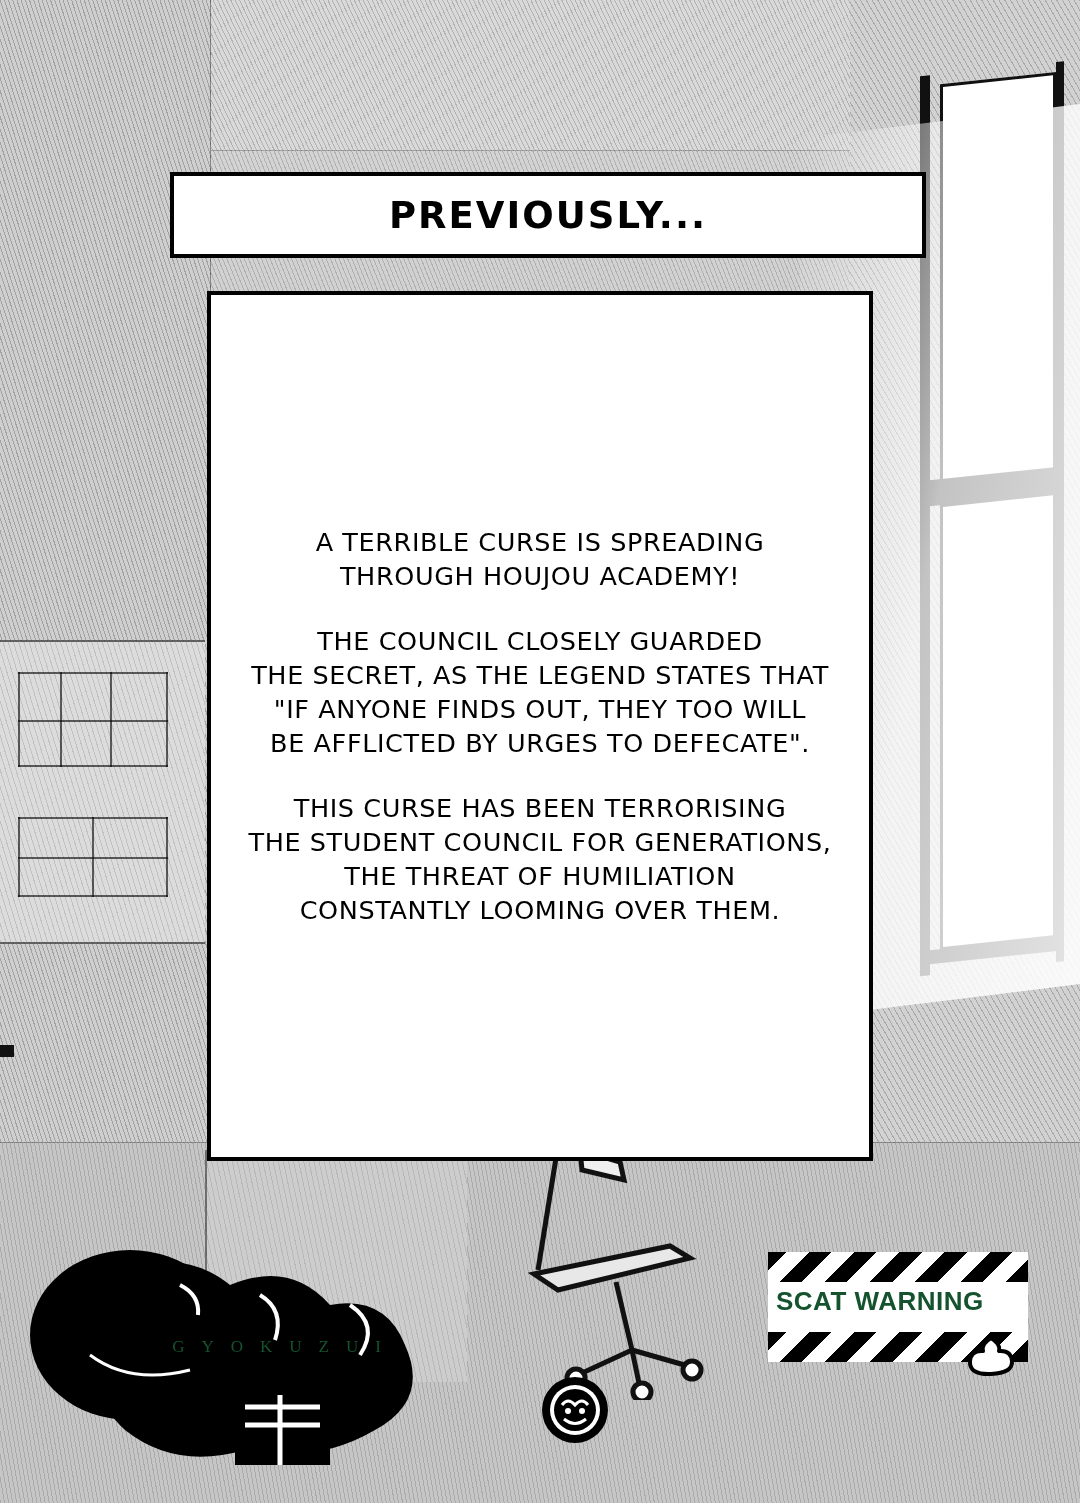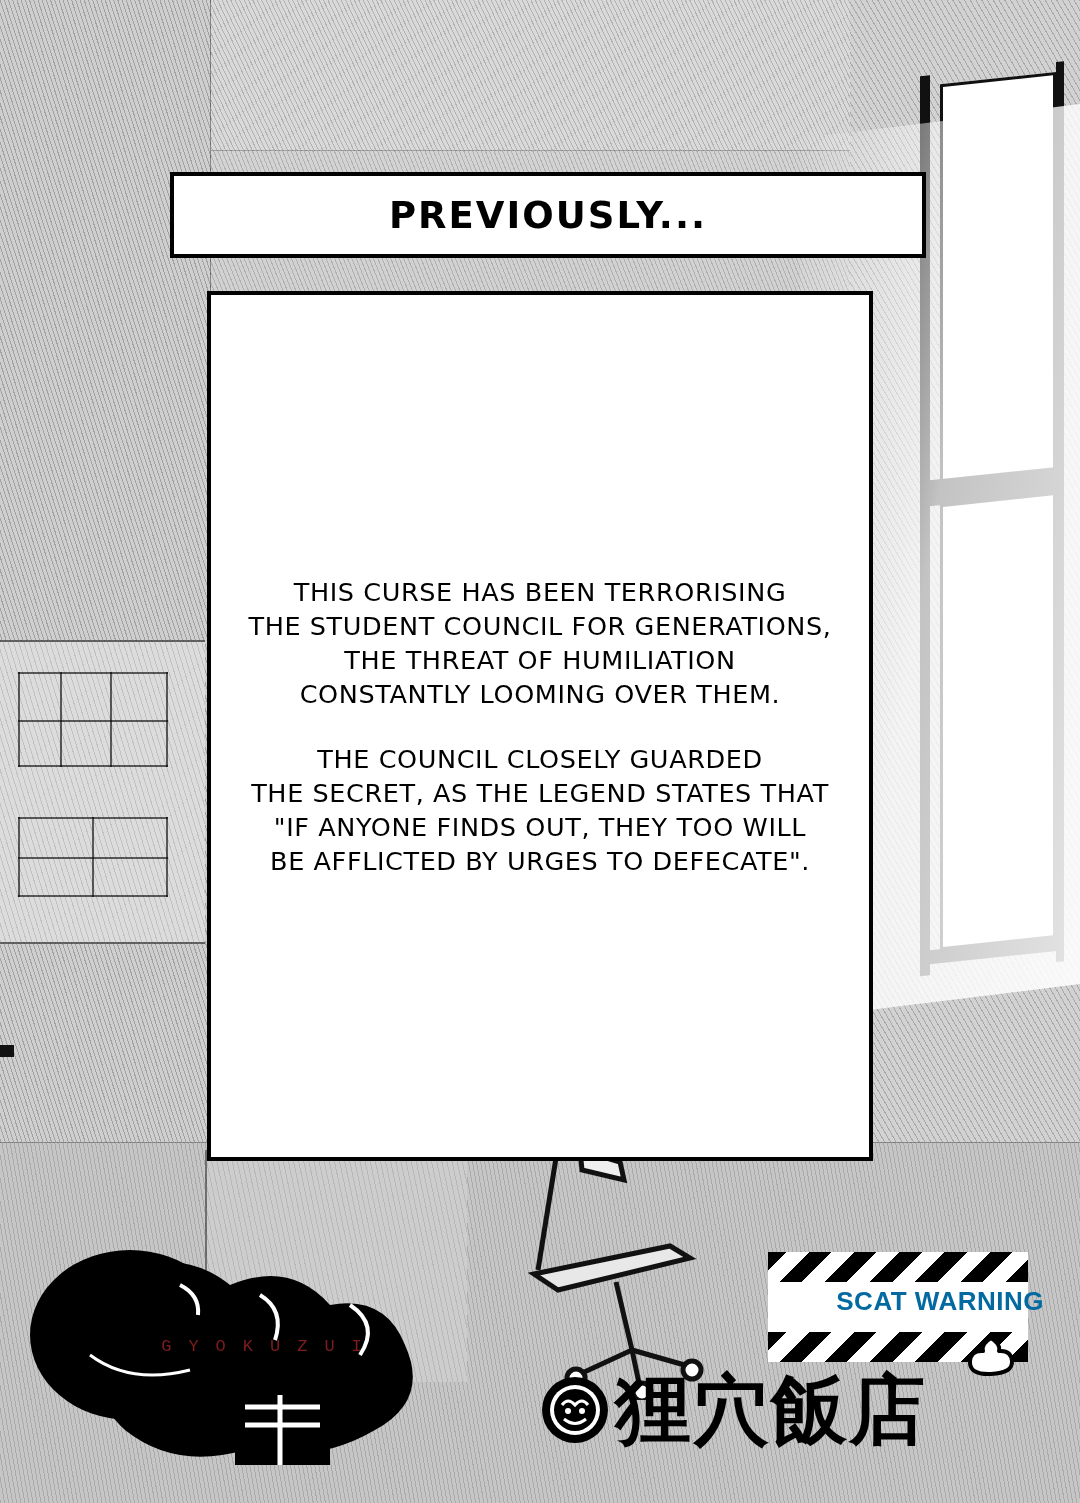--- a/index.html
+++ b/index.html
@@ -165,27 +165,27 @@
 
   
   .logo-blob {
     position: absolute;
     left: 30px; top: 1235px;
     width: 500px; height: 235px;
     z-index: 6;
   }
   .logo-romaji {
     position: absolute;
-    left: 40px; top: 1337px;
+    left: 55px; top: 1337px;
     width: 460px;
     text-align: center;
-    font-family: Liberation Mono, monospace;
+    font-family: Liberation Serif, serif;
     font-size: 17px;
     letter-spacing: 17px;
-    color: #7f1d1d;
+    color: #14532d;
     z-index: 7;
     pointer-events: none;
   }
 
   .scat-warning {
     position: absolute;
     left: 768px; top: 1252px;
     width: 260px; height: 110px;
     border: 0;
     background: #ffffff;
@@ -193,28 +193,28 @@
   }
   .hazard {
     position: absolute;
     left: 0; width: 260px; height: 30px;
     background: repeating-linear-gradient(-45deg, #000 0 16px, #fff 16px 32px);
   }
   .hazard.top { top: 0; }
   .hazard.bottom { bottom: 0; }
   .scat-label {
     position: absolute;
-    left: 16px; top: 34px;
+    left: 8px; top: 34px;
     width: 260px;
-    text-align: right;
+    text-align: left;
     font-family: "Liberation Sans", sans-serif;
     font-weight: 700;
     font-size: 26px;
     letter-spacing: 0.5px;
-    color: #0369a1;
+    color: #14532d;
   }
   .poop-icon {
     position: absolute;
     right: 10px; bottom: -22px;
     z-index: 8;
   }
 
   .circle-logo {
     position: absolute;
     left: 540px; top: 1375px;
@@ -295,28 +295,30 @@
         <circle cx="122" cy="242" r="9" fill="#fff"></circle>
       </g>
     </svg>
   </div>
 
   <div class="title-box">
     <div class="title-text">PREVIOUSLY...</div>
   </div>
 
   <div class="text-box">
+    <p class="para">A TERRIBLE CURSE IS SPREADING
+THROUGH HOUJOU ACADEMY!</p>
+    <p class="para">THE COUNCIL CLOSELY GUARDED
+THE SECRET, AS THE LEGEND STATES THAT
+"IF ANYONE FINDS OUT, THEY TOO WILL
+BE AFFLICTED BY URGES TO DEFECATE".</p>
     <p class="para">THIS CURSE HAS BEEN TERRORISING
 THE STUDENT COUNCIL FOR GENERATIONS,
 THE THREAT OF HUMILIATION
 CONSTANTLY LOOMING OVER THEM.</p>
-    <p class="para">THE COUNCIL CLOSELY GUARDED
-THE SECRET, AS THE LEGEND STATES THAT
-"IF ANYONE FINDS OUT, THEY TOO WILL
-BE AFFLICTED BY URGES TO DEFECATE".</p>
   </div>
 
   <div class="logo-blob">
     <svg width="500" height="235" viewBox="0 0 500 235">
       <ellipse cx="100" cy="100" rx="100" ry="85" fill="#000"></ellipse>
       <path d="M90 40 q60 -30 110 10 q60 -25 100 20 q55 -10 75 40 q25 55 -30 85 q-60 35 -130 20 q-70 20 -120 -20 q-45 -40 -5 -90 Z" fill="#000"></path>
       <path d="M150 50 q20 10 18 30" stroke="#fff" stroke-width="4" fill="none"></path>
       <path d="M230 60 q25 15 15 45" stroke="#fff" stroke-width="4" fill="none"></path>
       <path d="M320 70 q30 20 10 50" stroke="#fff" stroke-width="4" fill="none"></path>
       <path d="M60 120 q40 30 100 15" stroke="#fff" stroke-width="3" fill="none"></path>
@@ -331,21 +333,20 @@
     <svg width="70" height="70" viewBox="0 0 70 70">
       <circle cx="35" cy="35" r="33" fill="#000"></circle>
       <circle cx="35" cy="35" r="25" fill="#fff"></circle>
       <circle cx="35" cy="35" r="21" fill="#000"></circle>
       <path d="M22 30 q6 -8 13 0 q7 -8 13 0" stroke="#fff" stroke-width="3" fill="none"></path>
       <path d="M24 44 q11 9 22 0" stroke="#fff" stroke-width="3" fill="none"></path>
       <circle cx="28" cy="36" r="3" fill="#fff"></circle>
       <circle cx="42" cy="36" r="3" fill="#fff"></circle>
     </svg>
   </div>
-  <div class="kanji-logo">狸穴飯店</div>
 
   <div class="scat-warning">
     <div class="hazard top"></div>
     <div class="scat-label">SCAT WARNING</div>
     <div class="hazard bottom"></div>
     <div class="poop-icon">
       <svg width="54" height="46" viewBox="0 0 54 46">
         <path d="M27 4 q10 6 8 13 q12 -1 13 10 q1 12 -21 13 q-22 1 -21 -13 q1 -11 13 -10 q-2 -7 8 -13 Z" fill="#fff" stroke="#000" stroke-width="4" stroke-linejoin="round"></path>
       </svg>
     </div>

